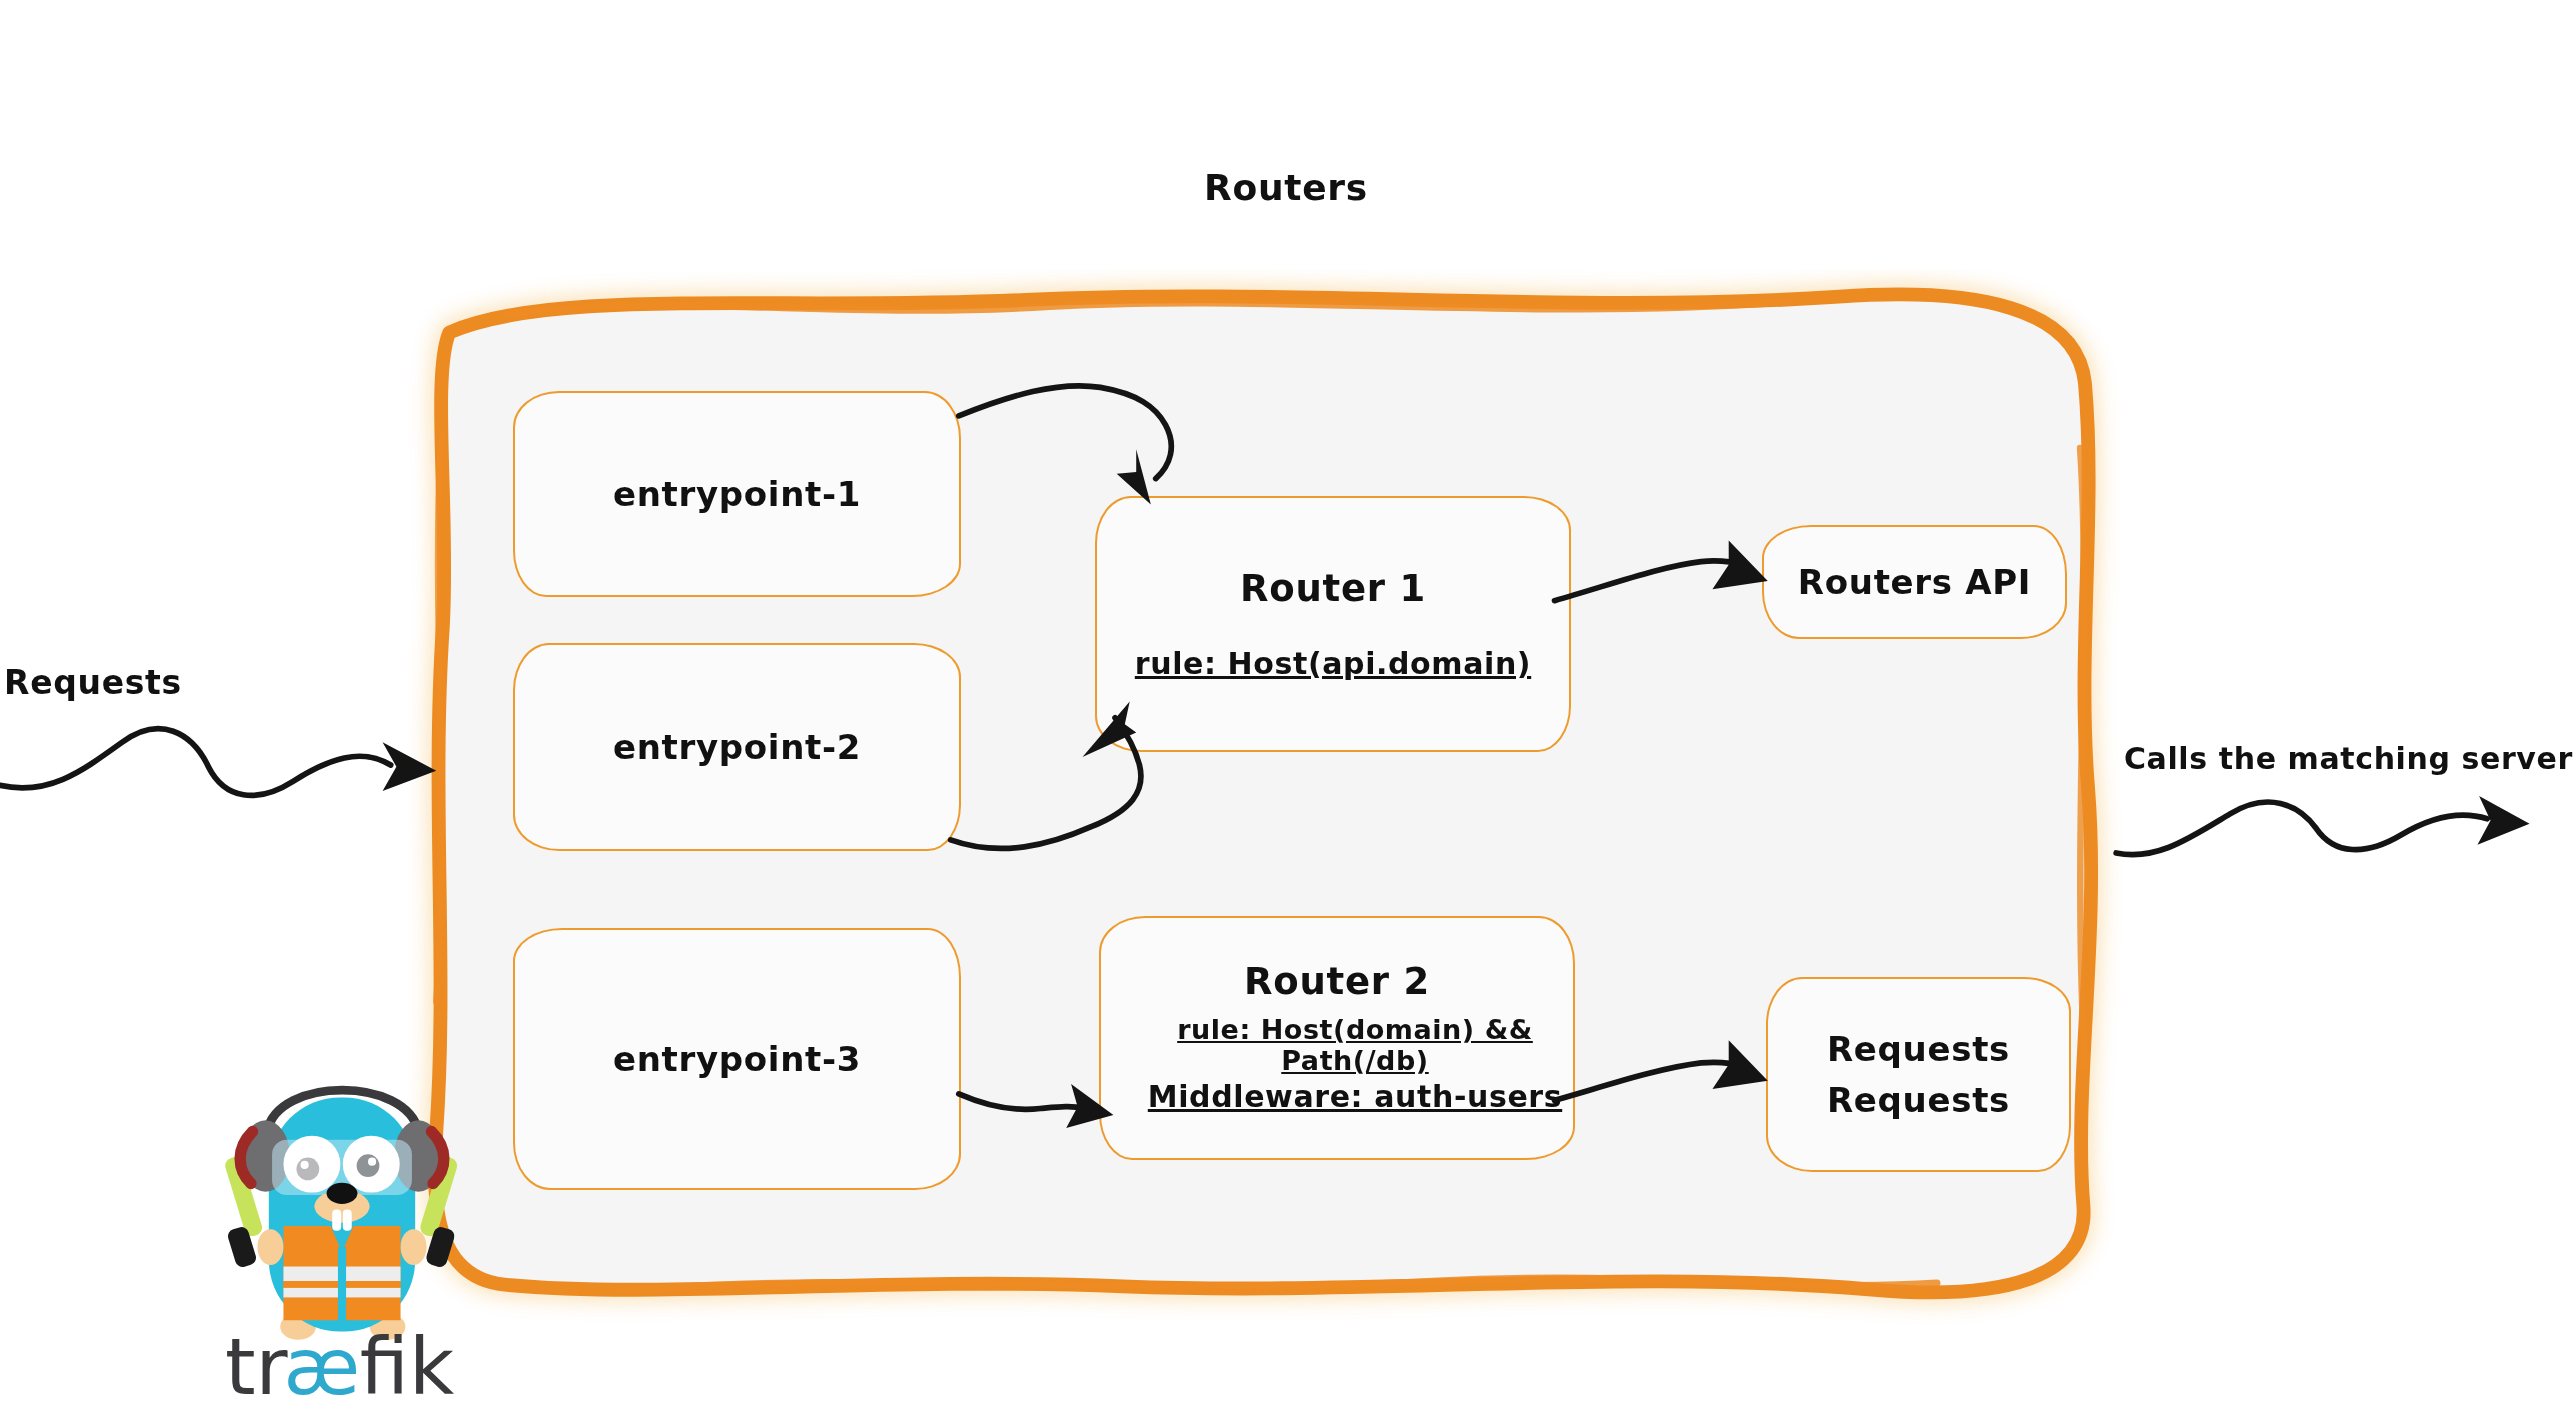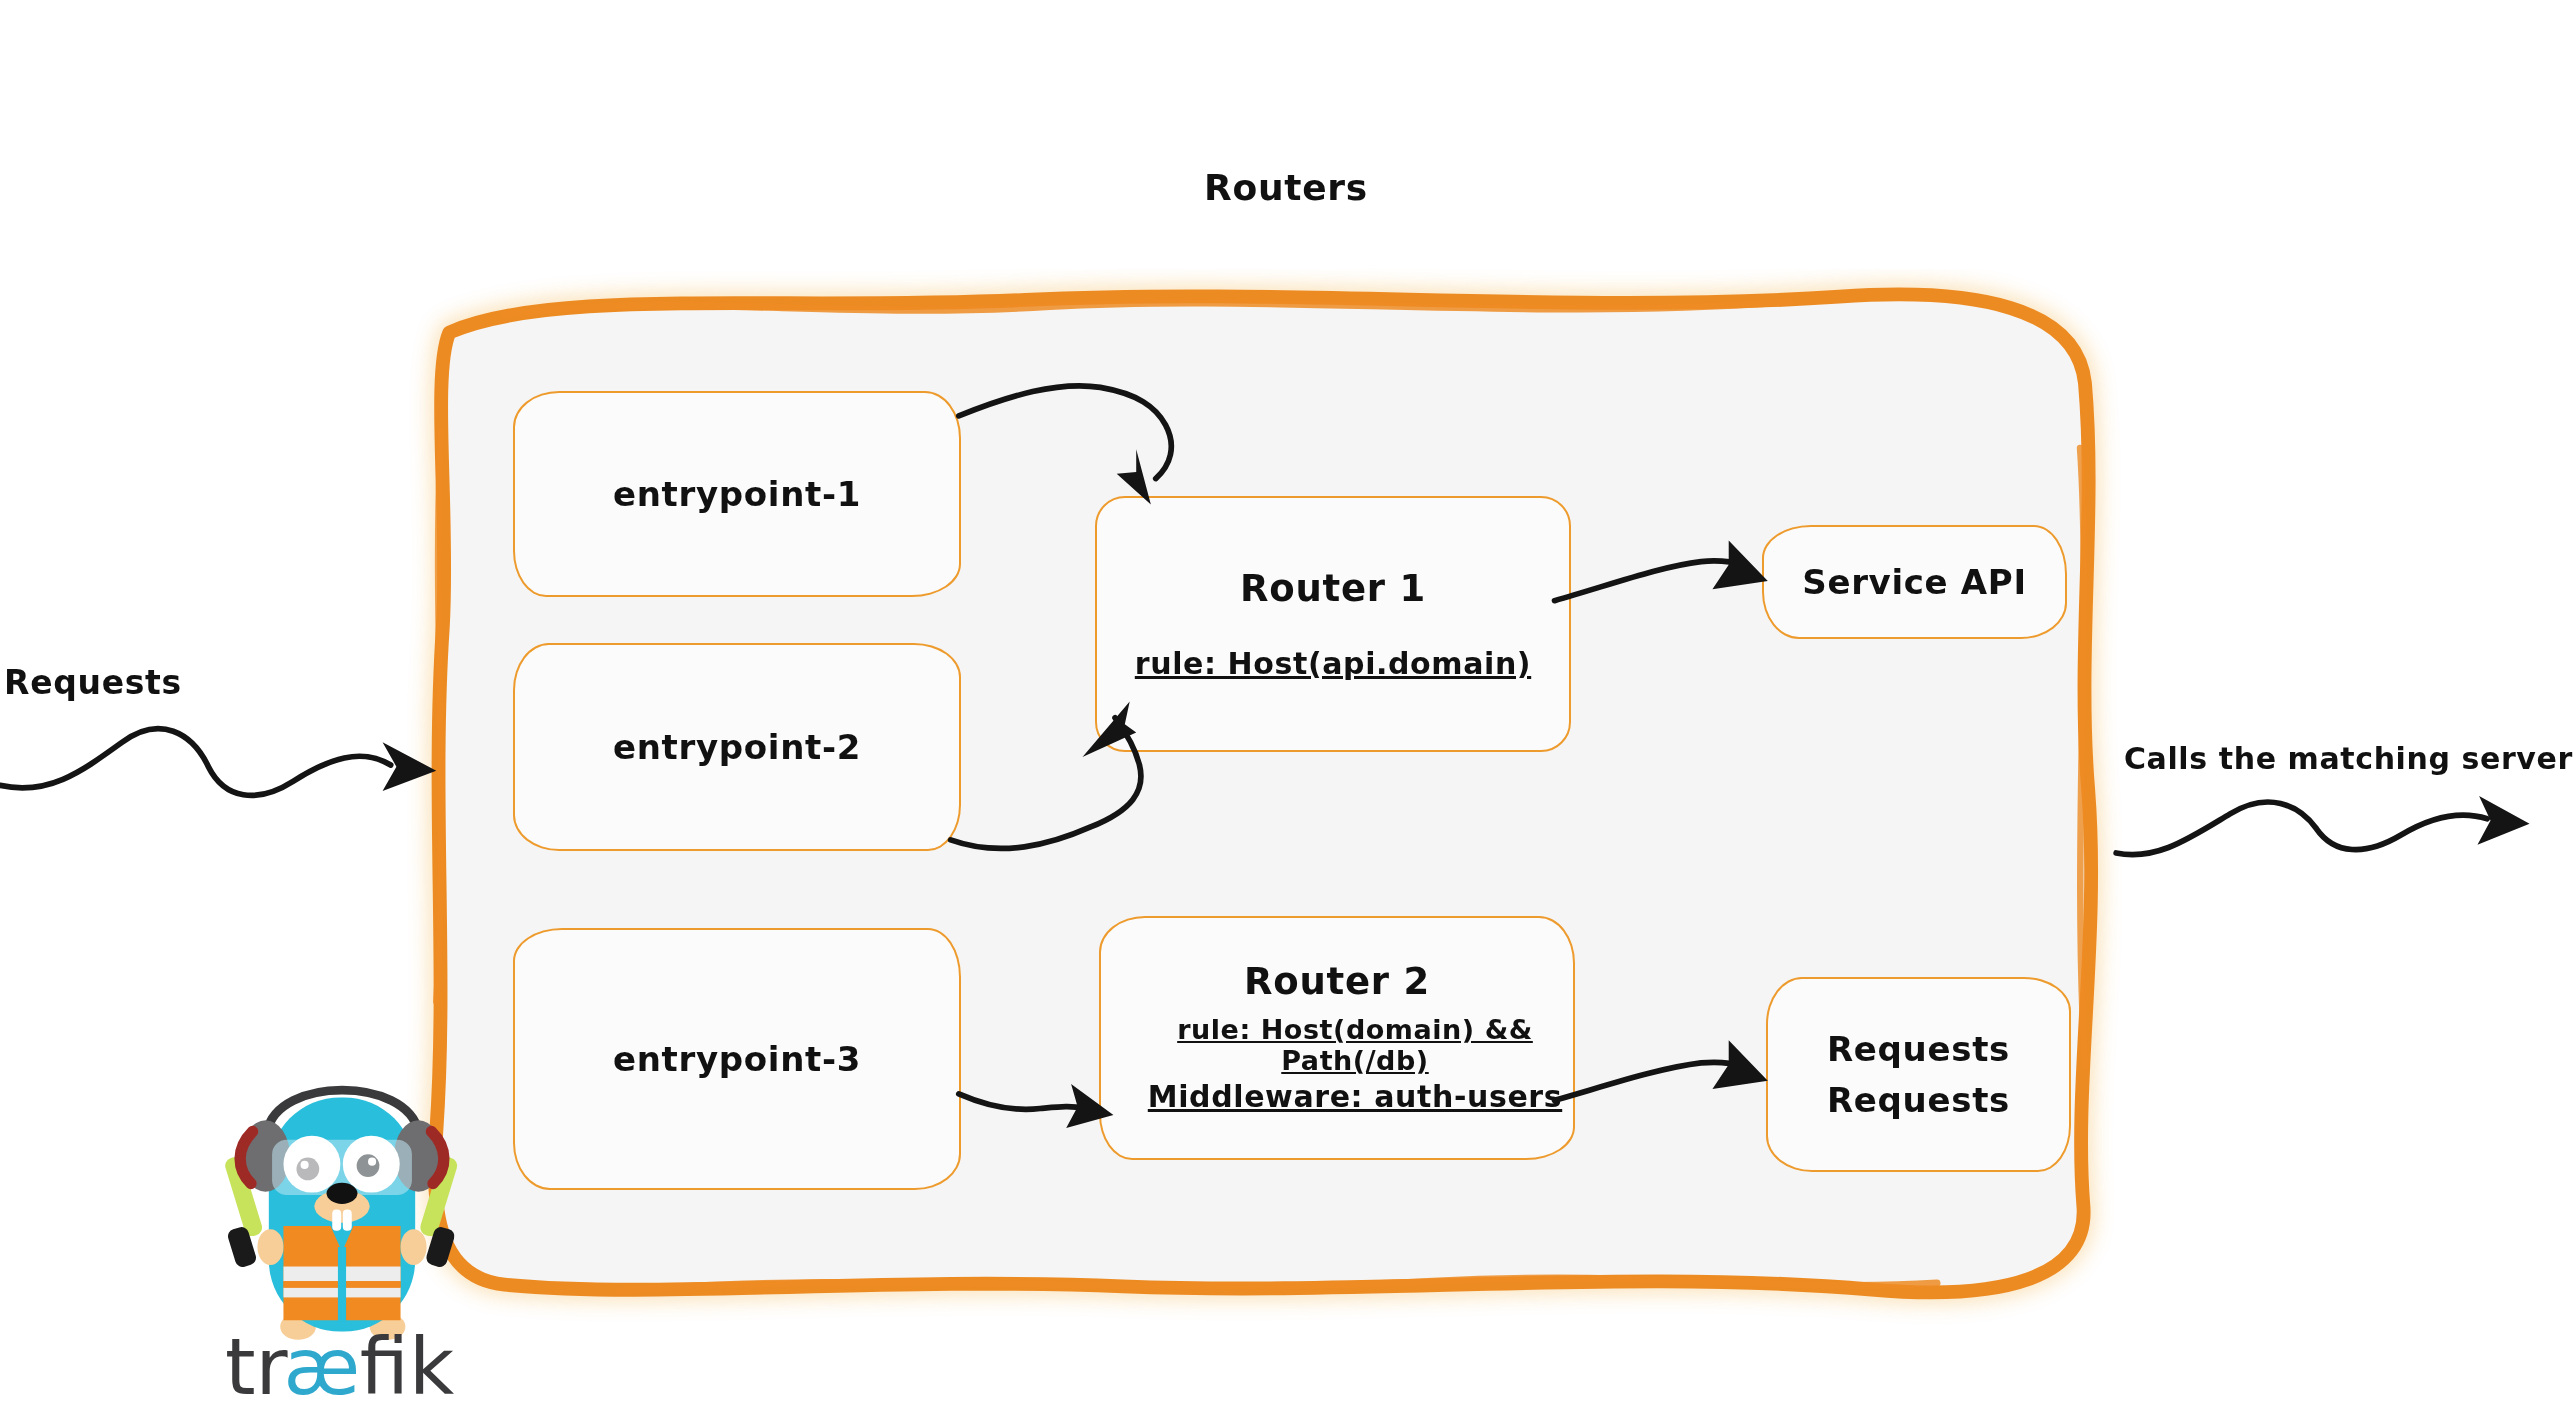--- a/index.html
+++ b/index.html
@@ -27,21 +27,21 @@
   .ep-label{font-size:34px;}
   .router-title{font-size:37px;}
   .router-line{font-size:30px;text-decoration:underline;}
   .router-line.small{font-size:27px;}
   .svc-label{font-size:34px;line-height:1.5;}
 
   
   #entrypoint-1{left:513px;top:391px;width:448px;height:206px;}
   #entrypoint-2{left:513px;top:643px;width:448px;height:208px;}
   #entrypoint-3{left:513px;top:928px;width:448px;height:262px;}
-  #router-1{left:1095px;top:496px;width:476px;height:256px;border-radius:30px;}
+  #router-1{left:1095px;top:496px;width:476px;height:256px;}
   #router-2{left:1099px;top:916px;width:476px;height:244px;}
   #service-api{left:1762px;top:525px;width:305px;height:114px;}
   #service-dashboard{left:1766px;top:977px;width:305px;height:195px;}
 
   #router-1 .router-title{margin-bottom:36px;}
   #router-2 .router-title{margin-bottom:9.8px;}
   #router-2 .router-line{margin:1.6px 0;padding-left:36px;}
 
   
   #requests-label{position:absolute;left:4.1px;top:663px;font-size:33px;text-align:right;}
@@ -113,21 +113,21 @@
   <span class="hand router-line">rule: Host(api.domain)</span>
 </div>
 
 <div id="router-2" class="hbox r1">
   <span class="hand router-title">Router 2</span>
   <span class="hand router-line small">rule: Host(domain) &amp;&amp; Path(/db)</span>
   <span class="hand router-line">Middleware: auth-users</span>
 </div>
 
 <div id="service-api" class="hbox r3">
-  <span class="hand svc-label">Service API</span>
+  <span class="hand svc-label">Routers API</span>
 </div>
 
 <div id="service-dashboard" class="hbox r2">
   <span class="hand svc-label">Requests</span>
   <span class="hand svc-label">Requests</span>
 </div>
 
 <div id="requests-label" class="hand">Requests</div>
 <div id="calls-label" class="hand">Calls the matching server</div>
 

